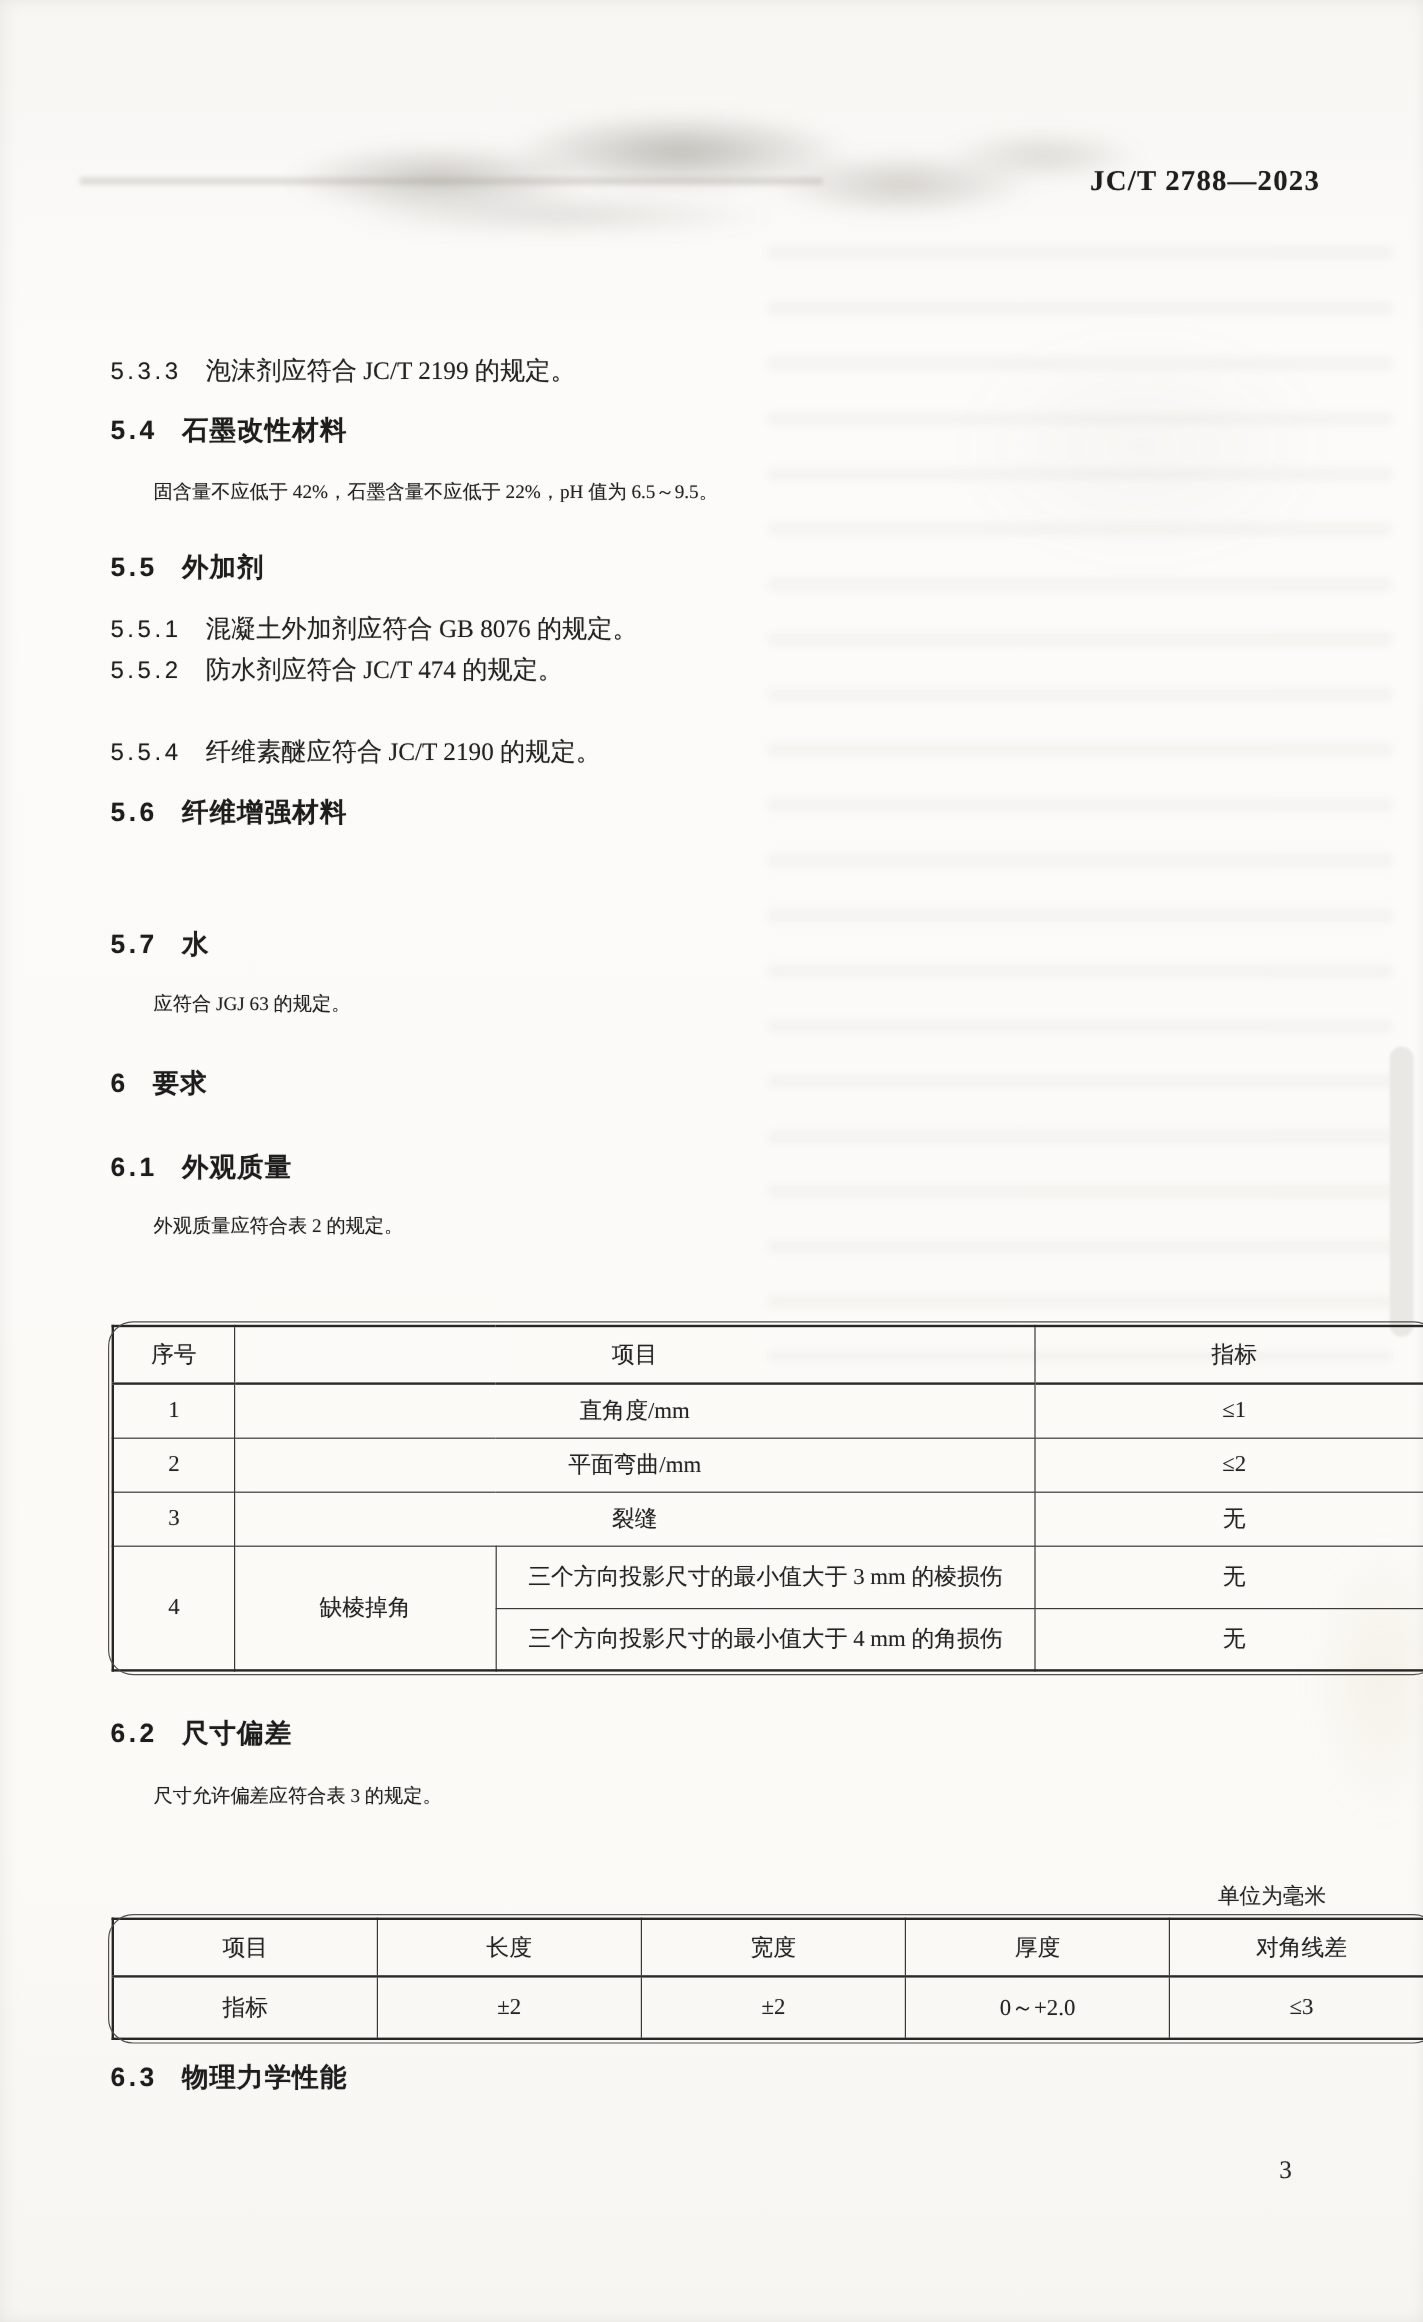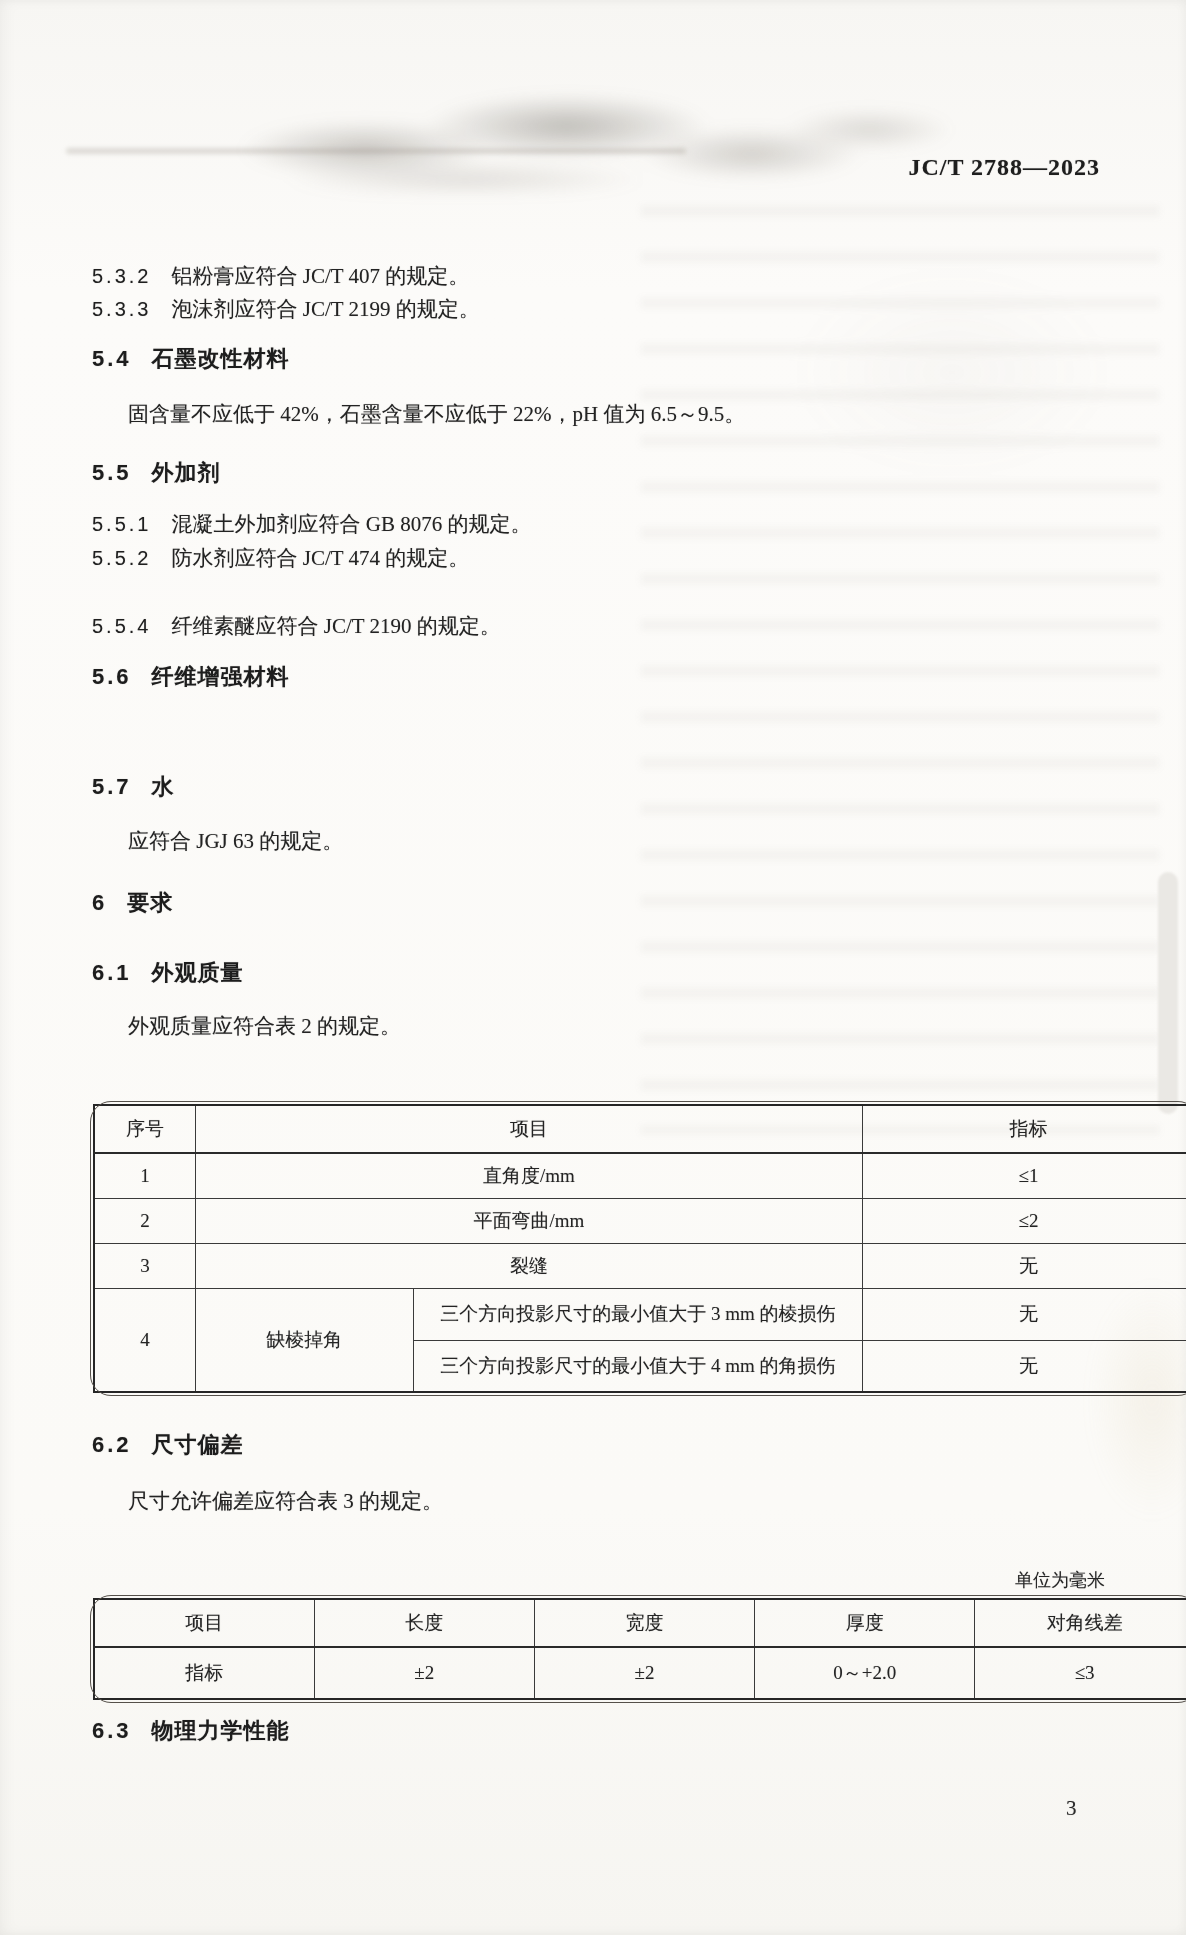--- a/index.html
+++ b/index.html
@@ -40,39 +40,39 @@
     right:8px;top:872px;width:20px;height:242px;
     background:#eae8e4;border-radius:10px;filter:blur(1px);
   }
   .smear-warm{
     right:0;top:1230px;width:170px;height:340px;
     background:radial-gradient(ellipse 90px 170px at 80% 50%, rgba(208,190,148,.14), transparent 70%);
     filter:blur(8px);
   }
   
   .ref{
-    position:absolute;top:154px;right:86px;
+    position:absolute;top:138px;right:86px;
     font-family:"Liberation Serif","DejaVu Serif",serif;
     font-weight:bold;font-size:24px;letter-spacing:1px;color:#1e1e1e;
     text-shadow:0 0 1px rgba(30,30,30,.35);
   }
   .line{position:absolute;left:92px;white-space:nowrap;}
   .clause{font-size:21px;line-height:1.2;color:#232323;text-shadow:0 0 1px rgba(35,35,35,.30);}
   .cnum{
     font-family:"Liberation Sans","DejaVu Sans",sans-serif;
     font-size:20px;letter-spacing:3px;margin-right:20px;color:#1f1f1f;
   }
   .heading{
     font-family:"Liberation Sans","DejaVu Sans",sans-serif;
     font-weight:bold;font-size:22px;letter-spacing:1px;color:#1d1d1d;
     text-shadow:0 0 1px rgba(30,30,30,.30);
   }
   .hnum{letter-spacing:3px;margin-right:20px;text-align:right;}
   .para{
-    left:128px;font-size:21px;color:#232323;
+    left:128px;font-size:16px;color:#232323;
     text-shadow:0 0 1px rgba(35,35,35,.30);
   }
   .tcaption{
     position:absolute;left:0;width:100%;text-align:center;
     font-family:"Liberation Sans","DejaVu Sans",sans-serif;
     font-weight:bold;font-size:20px;color:#1d1d1d;
     text-shadow:0 0 1px rgba(30,30,30,.30);
   }
   .cap-label{margin-right:20px;}
   .unit-note{
@@ -107,23 +107,20 @@
 <div class="page">
 
   <div class="artifact smudge-top"></div>
   <div class="artifact faint-line-top"></div>
   <div class="artifact bleed-right"></div>
   <div class="artifact edge-strip"></div>
   <div class="artifact smear-warm"></div>
 
   <div class="ref">JC/T 2788—2023</div>
 
-  <div class="line clause" style="top:264px">
-    <span class="cnum">5.3.2</span><span>铝粉膏应符合 JC/T 407 的规定。</span>
-  </div>
   <div class="line clause" style="top:297px">
     <span class="cnum">5.3.3</span><span>泡沫剂应符合 JC/T 2199 的规定。</span>
   </div>
 
   <div class="line heading" style="top:344px">
     <span class="hnum">5.4</span><span>石墨改性材料</span>
   </div>
   <div class="line para" style="top:400px">固含量不应低于 42%，石墨含量不应低于 22%，pH 值为 6.5～9.5。</div>
 
   <div class="line heading" style="top:458px">

